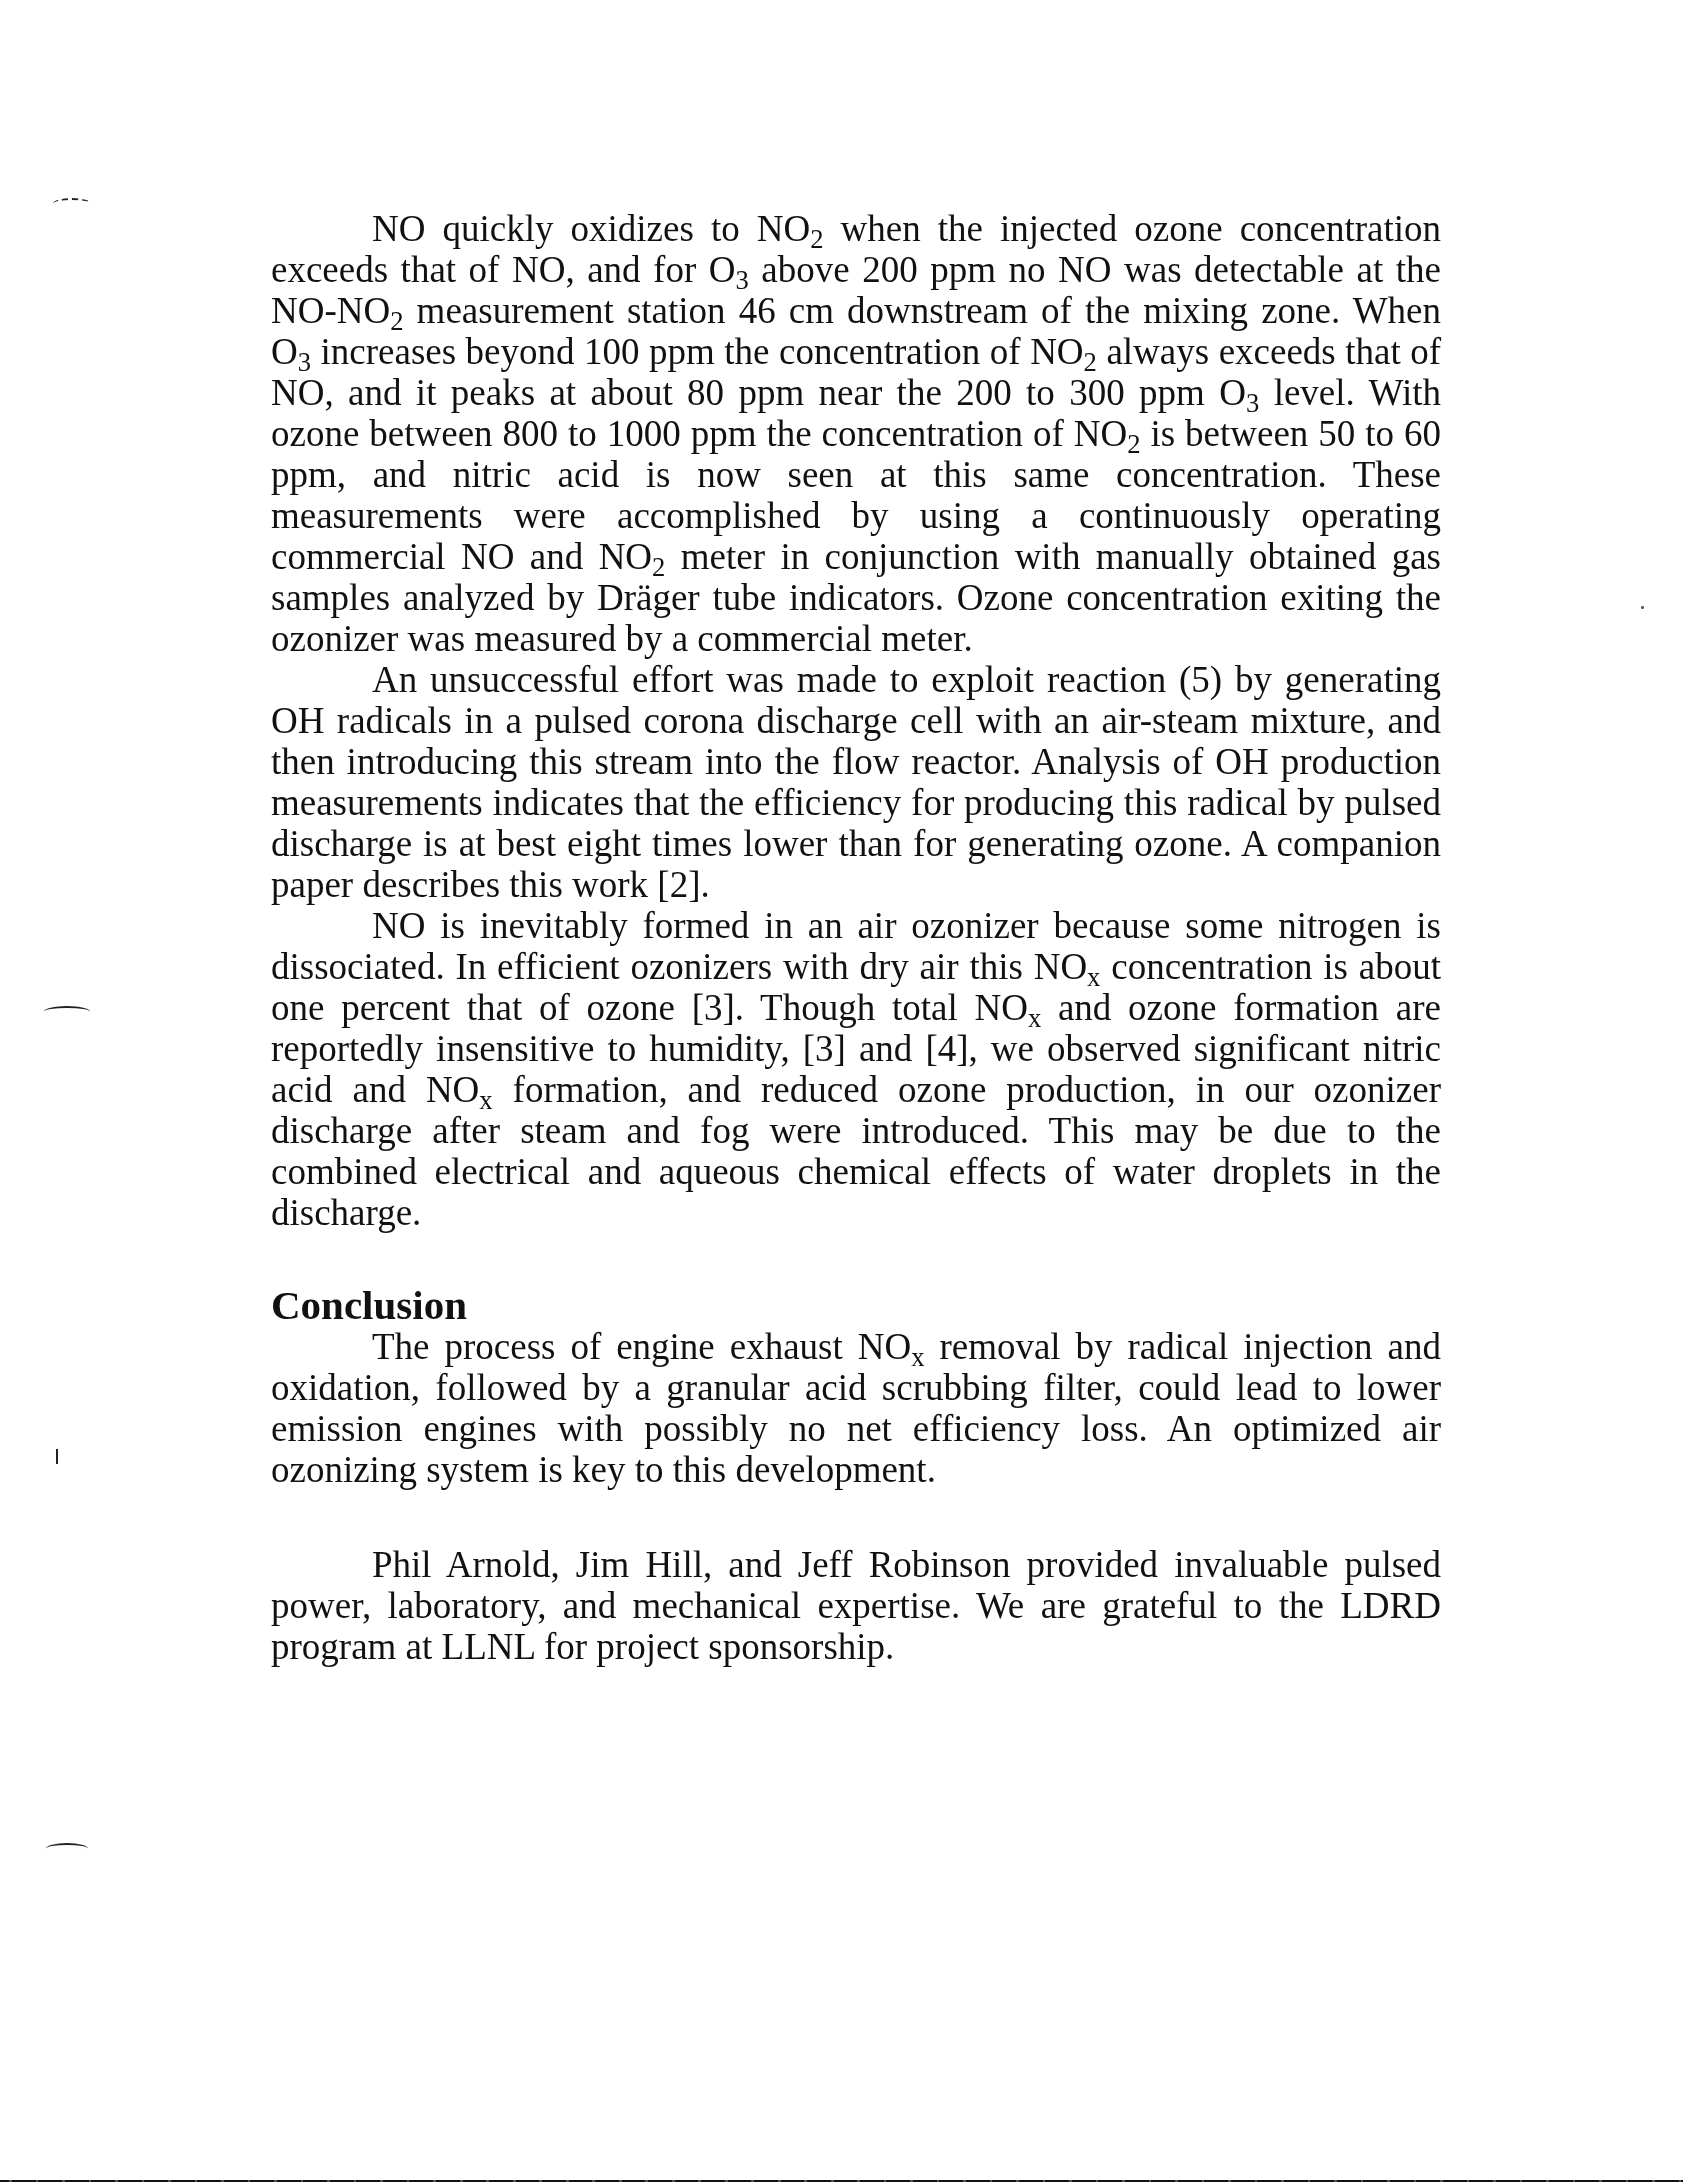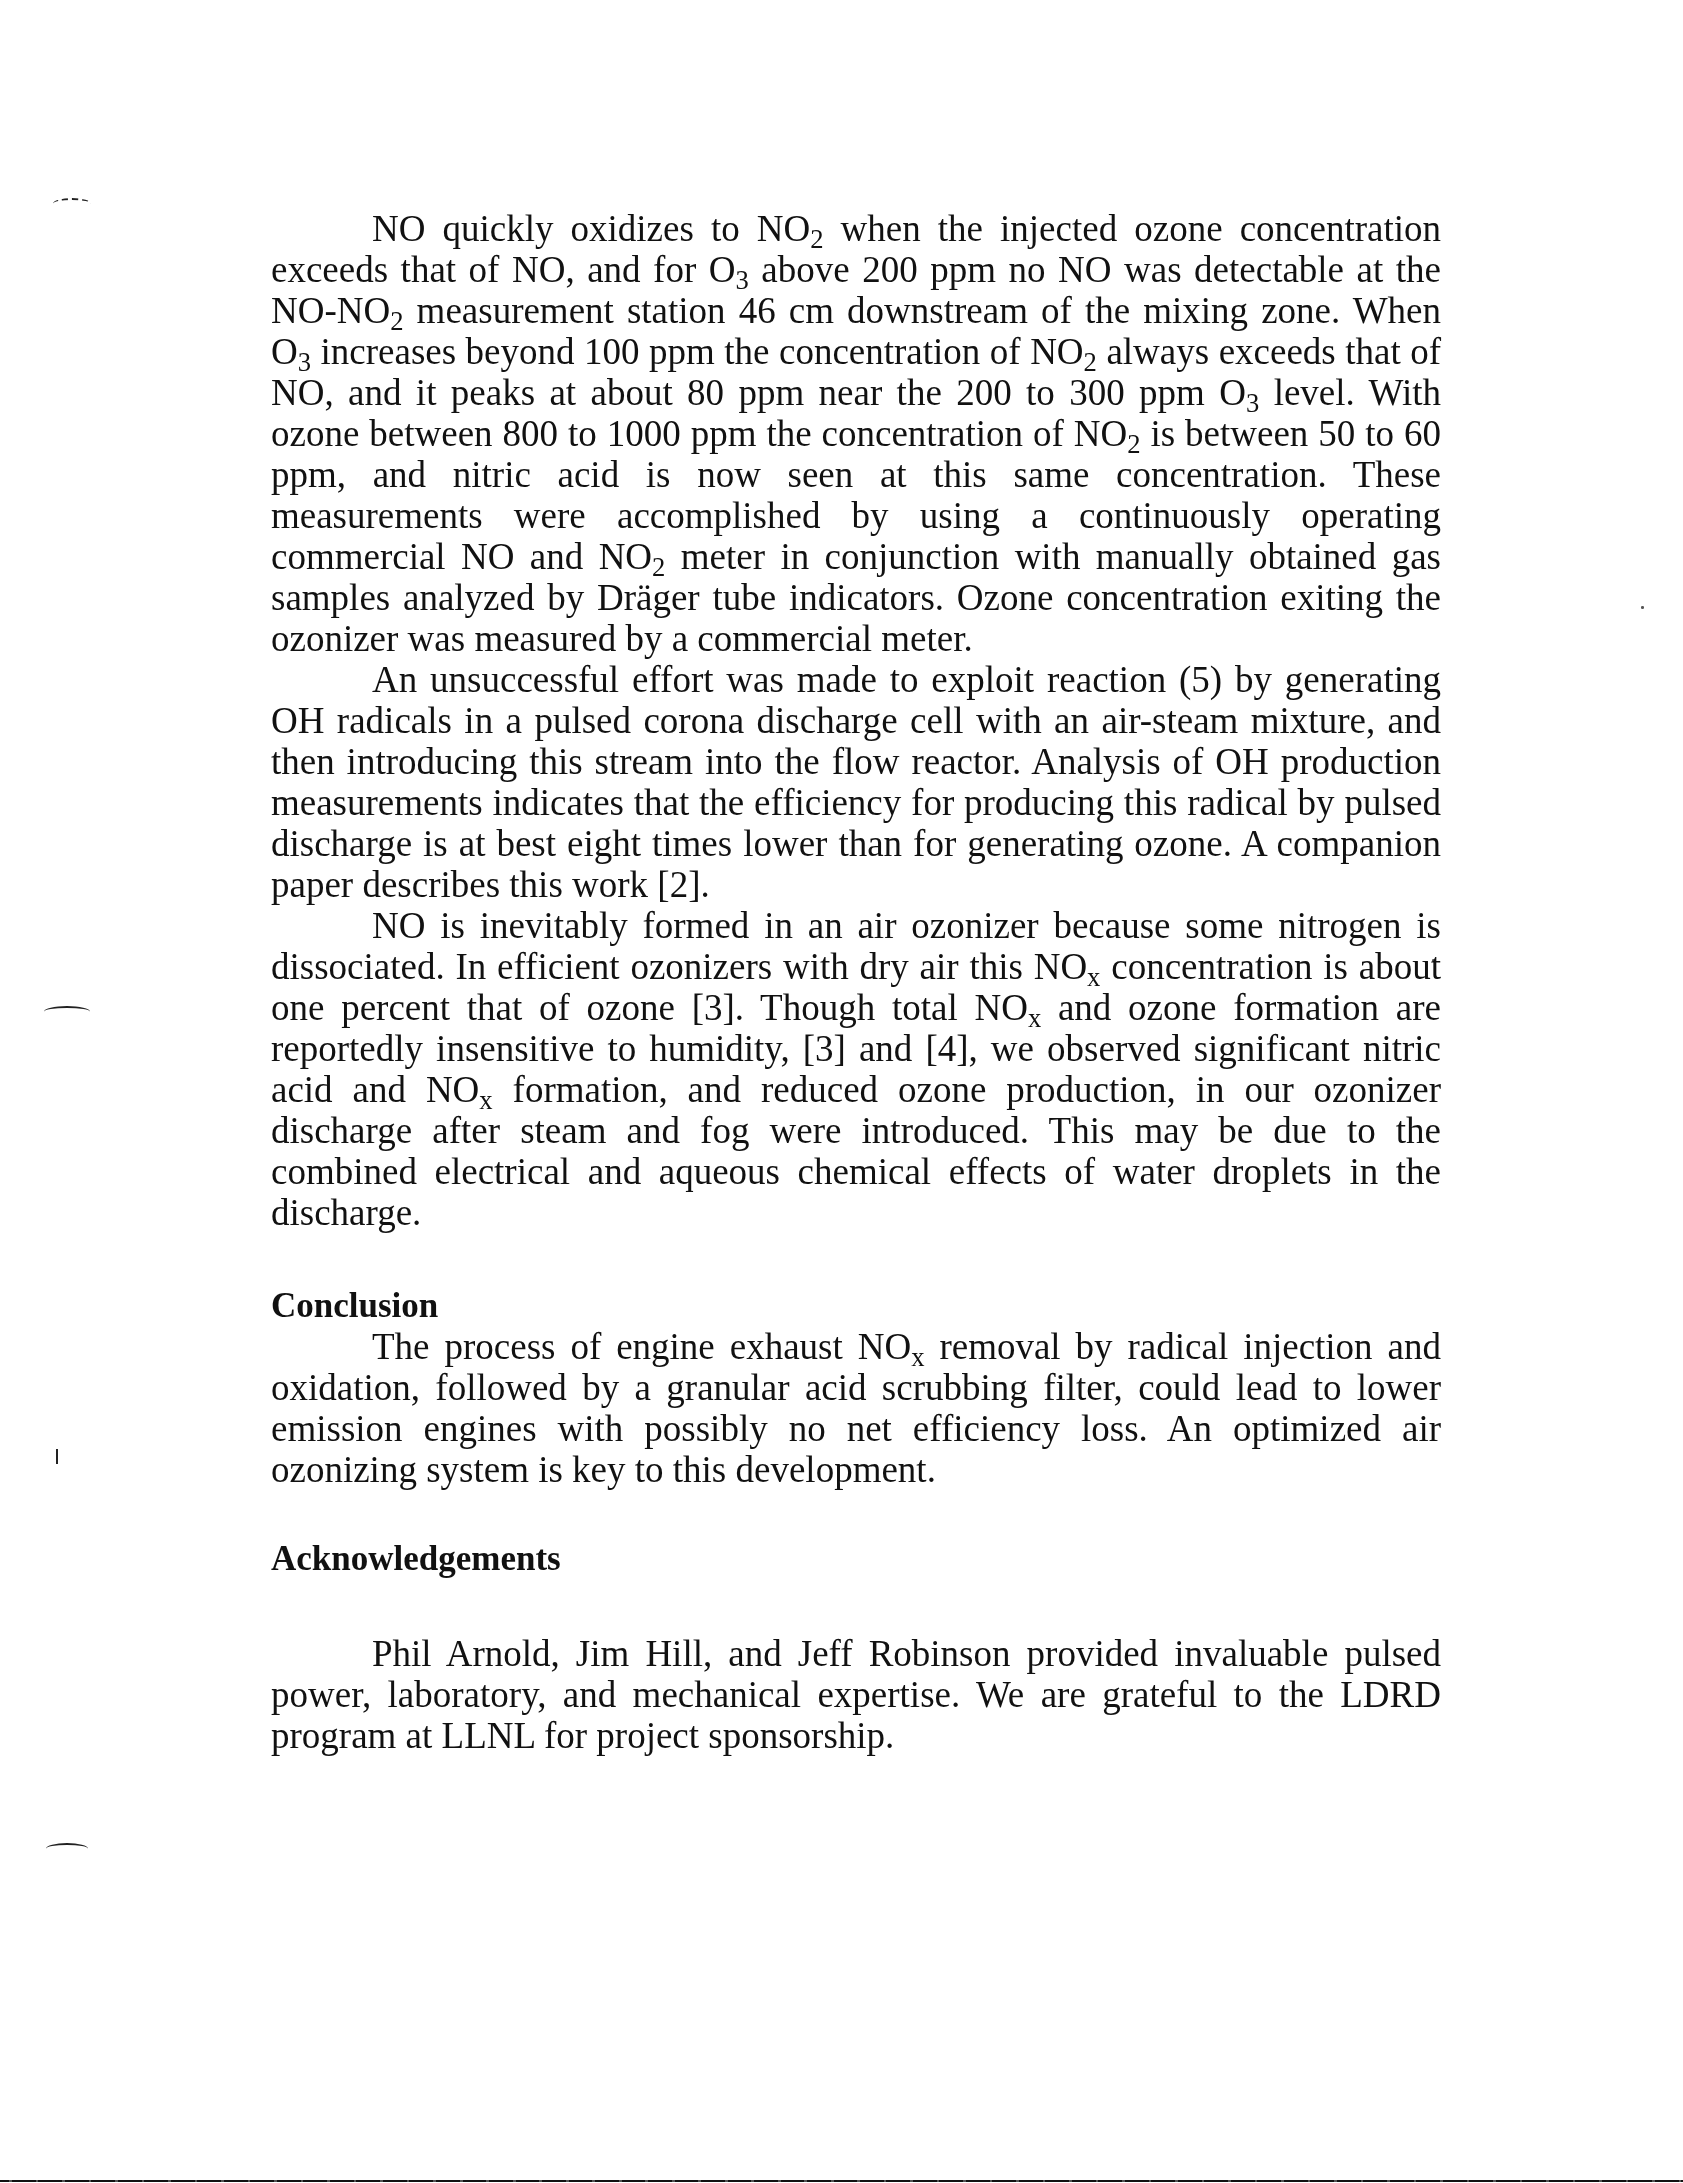--- a/index.html
+++ b/index.html
@@ -7,21 +7,21 @@
     .page {
       position: absolute; left: 0; top: 0; width: 1684px; height: 2183px; background: #ffffff;
       font-family: "Liberation Serif", "DejaVu Serif", serif; color: #111111; border-radius: 23px;
     }
     .content {
       position: absolute; left: 271px; top: 208px; width: 1170px;
       font-size: 37px; line-height: 41px;
     }
     .para { margin: 0; text-align: justify; text-indent: 101px; }
     .heading {
-      margin: 0; font-weight: bold; font-size: 35px; line-height: 41px;
+      margin: 0; font-weight: bold; font-size: 41px; line-height: 41px;
     }
     .h-conclusion { margin-top: 52px; }
     .p-conclusion { }
     .h-ack { margin-top: 48px; }
     .p-ack { margin-top: 54px; }
     sub { font-size: 0.72em; vertical-align: -0.28em; line-height: 0; }
     .scan-mark { position: absolute; border-top: 2px solid #222; border-radius: 50% 50% 0 0; }
     .mark-1 { left: 53px; top: 198px; width: 38px; height: 9.3px; border-top-style: dashed; }
     .mark-2 { left: 44px; top: 1006px; width: 46px; height: 9.3px; }
     .mark-3 { left: 46px; top: 1843px; width: 42px; height: 9.3px; }
@@ -44,19 +44,18 @@
   <span class="dot" style="left:1432px;top:959px"></span>
 
   <div class="content">
     <p class="para">NO quickly oxidizes to NO<sub>2</sub> when the injected ozone concentration exceeds that of NO, and for O<sub>3</sub> above 200 ppm no NO was detectable at the NO-NO<sub>2</sub> measurement station 46 cm downstream of the mixing zone. When O<sub>3</sub> increases beyond 100 ppm the concentration of NO<sub>2</sub> always exceeds that of NO, and it peaks at about 80 ppm near the 200 to 300 ppm O<sub>3</sub> level. With ozone between 800 to 1000 ppm the concentration of NO<sub>2</sub> is between 50 to 60 ppm, and nitric acid is now seen at this same concentration. These measurements were accomplished by using a continuously operating commercial NO and NO<sub>2</sub>  meter in conjunction with manually obtained gas samples analyzed by Dräger tube indicators. Ozone concentration exiting the ozonizer was measured by a commercial meter.</p>
     <p class="para">An unsuccessful effort was made to exploit reaction (5) by generating OH radicals in a pulsed corona discharge cell with an air-steam mixture, and then introducing this stream into the flow reactor. Analysis of OH production measurements indicates that the efficiency for producing this radical by pulsed discharge is at best eight times lower than for generating ozone. A companion paper describes this work [2].</p>
     <p class="para">NO is inevitably formed in an air ozonizer because some nitrogen is dissociated. In efficient ozonizers with dry air this NO<sub>x</sub> concentration is about one percent that of ozone [3].  Though total NO<sub>x</sub> and ozone formation are reportedly insensitive to humidity, [3] and [4], we observed significant nitric acid and NO<sub>x</sub> formation, and reduced ozone production, in our ozonizer discharge after steam and fog were introduced. This may be due to the combined electrical and aqueous chemical effects of water droplets in the discharge.</p>
 
     <h2 class="heading h-conclusion">Conclusion</h2>
     <p class="para p-conclusion">The process of engine exhaust NO<sub>x</sub> removal by radical injection and oxidation, followed by a granular acid scrubbing filter, could lead to lower emission engines with possibly no net efficiency loss. An optimized air ozonizing system is key to this development.</p>
 
-    <h2 class="heading h-ack">Acknowledgements</h2>
     <p class="para p-ack">Phil Arnold, Jim Hill, and Jeff Robinson provided invaluable pulsed power, laboratory, and mechanical expertise. We are grateful to the LDRD program at LLNL for project sponsorship.</p>
   </div>
 
   <div class="bottom-rule"></div>
 </div>
 
 
 </body></html>

